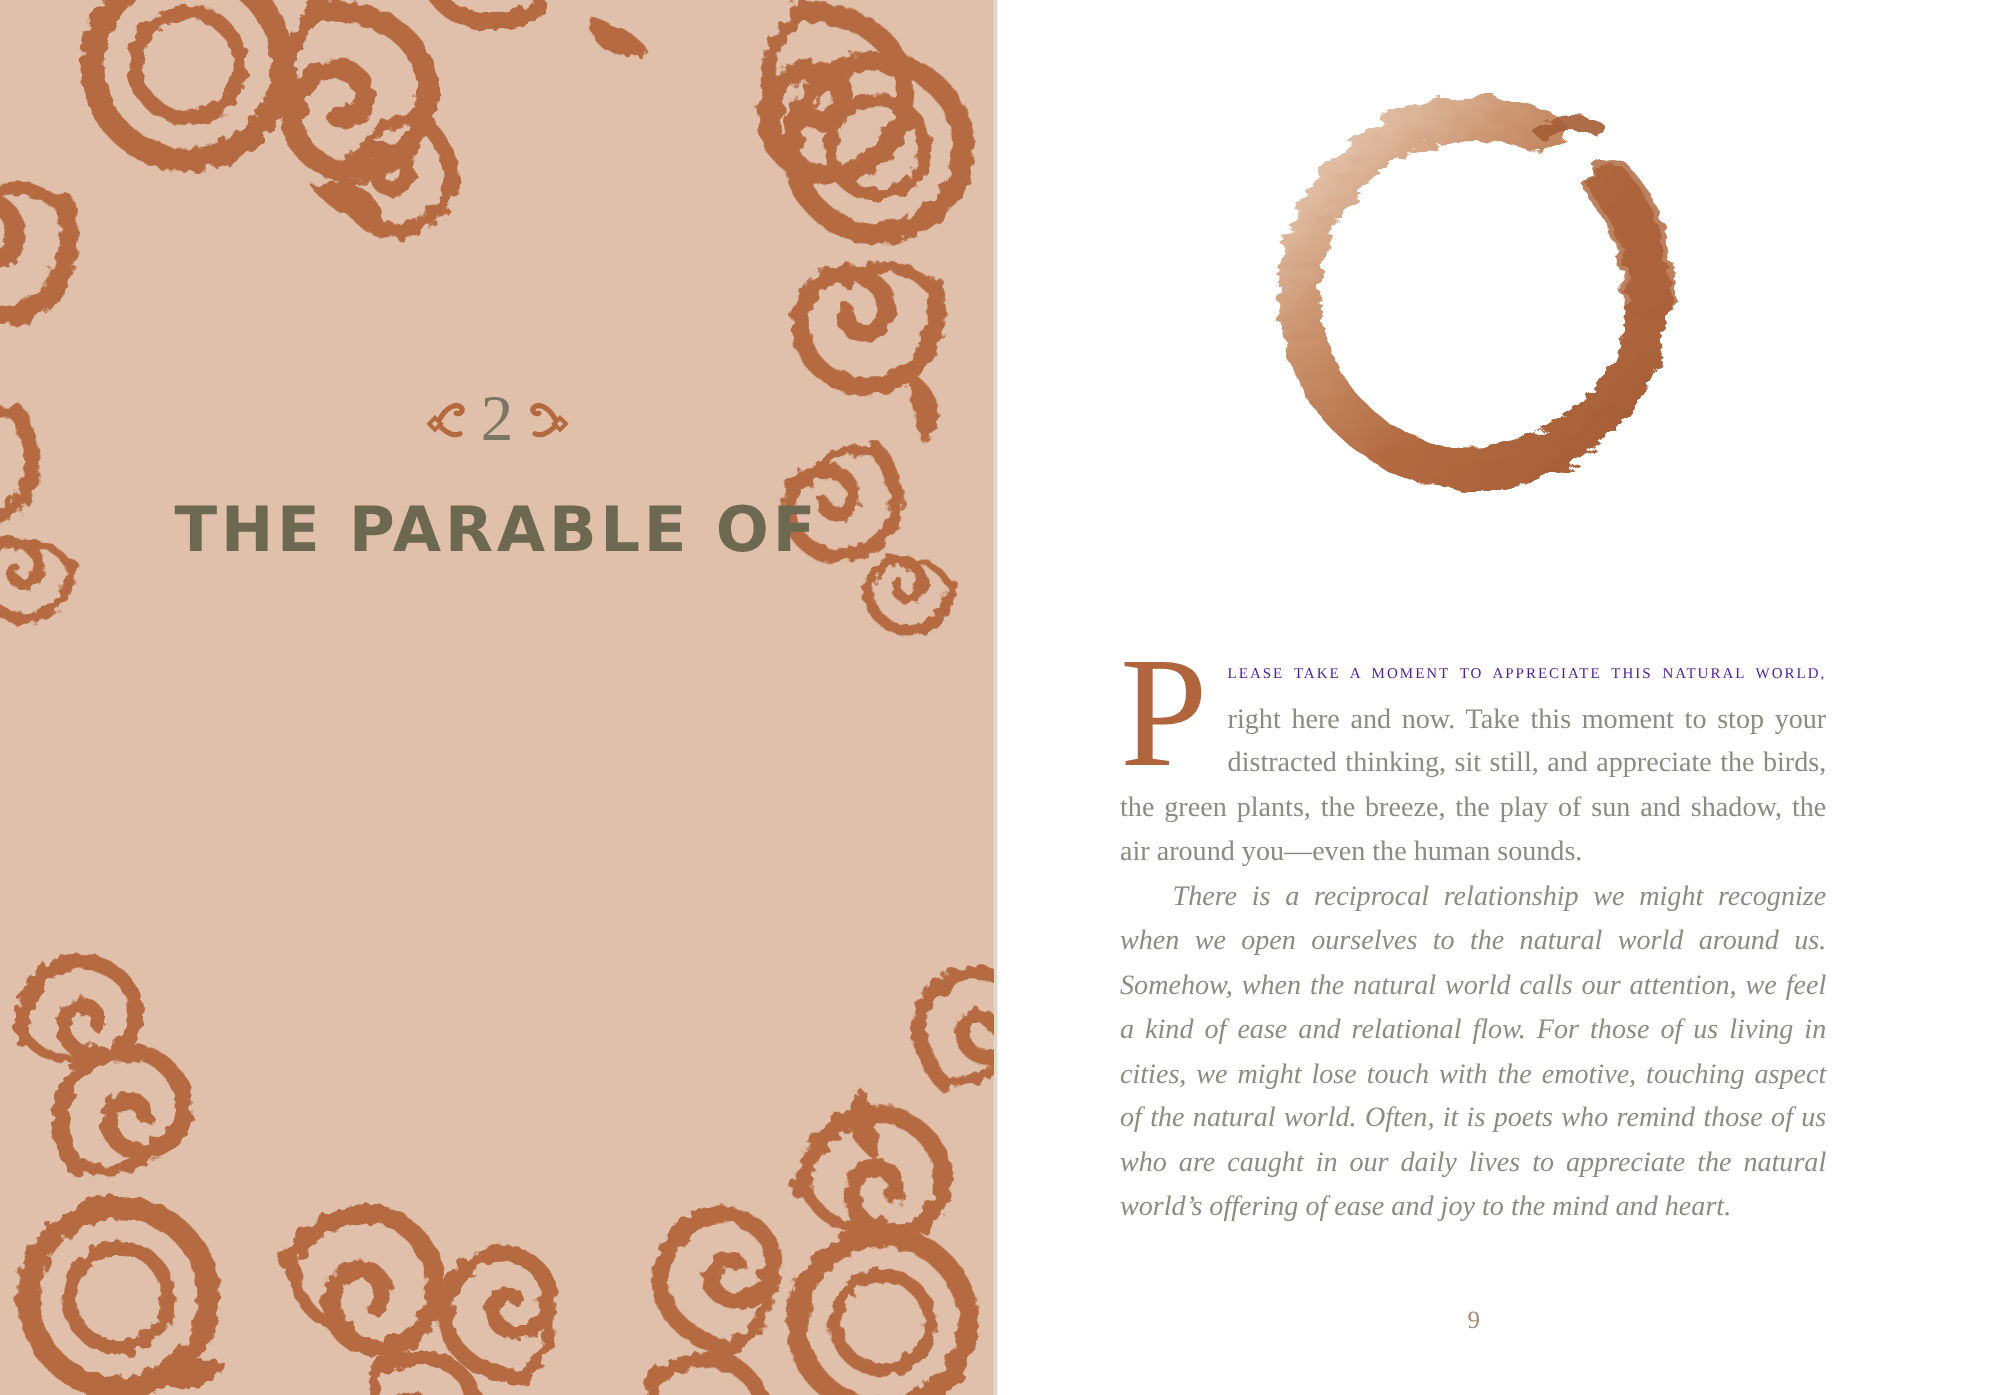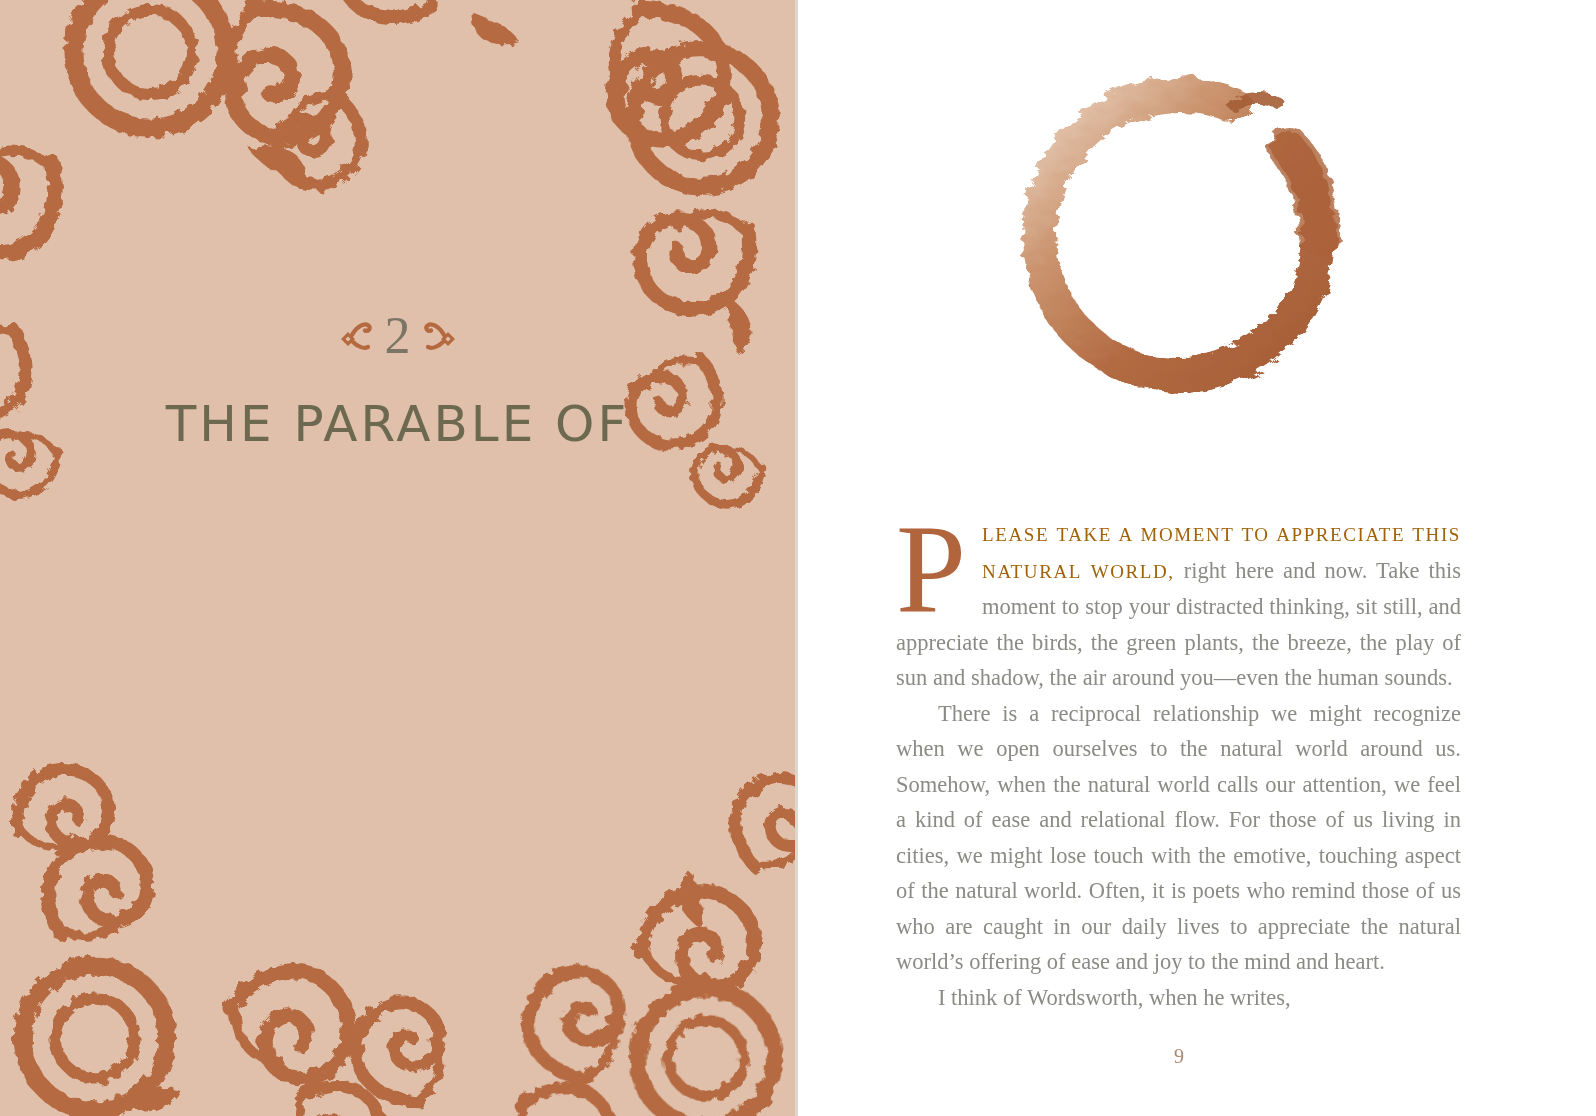--- a/index.html
+++ b/index.html
@@ -46,21 +46,21 @@
   .chapter-number {
     font-family: "Liberation Serif", serif;
     font-size: 52px;
     line-height: 1;
     color: #7b7566;
   }
   .fleuron { display: block; }
   .chapter-title {
     margin: 32px 40px 0;
     font-family: "DejaVu Sans", sans-serif;
-    font-weight: 400;
+    font-weight: 700;
     font-size: 50px;
     line-height: 61px;
     letter-spacing: 3px;
     color: #6d6950;
   }
   .chapter-title .tline { display: block; }
   
   .page-right {
     position: relative;
     width: 795px;
@@ -76,33 +76,33 @@
   }
   .body-text {
     margin-top: 112px;
     font-family: "Liberation Serif", serif;
     font-size: 22.5px;
     line-height: 35.5px;
     color: #8b8b85;
     text-align: justify;
   }
   .body-text p { margin: 0; }
-  .para-indent { text-indent: 42px; }
+  .para-indent { text-indent: 42px; font-style: italic; }
   .dropcap {
     float: left;
     font-family: "Liberation Serif", serif;
     font-size: 126px;
     line-height: 93px;
     color: #b0653c;
     margin: 7px 16px 0 0;
   }
   .smallcaps {
-    font-size: 19px;
+    font-size: 12px;
     letter-spacing: 1.6px;
-    color: #a16207;
+    color: #4c1d95;
   }
   .folio {
     position: absolute;
     bottom: 48px;
     left: 98px;
     width: 566px;
     text-align: center;
     font-family: "Liberation Serif", serif;
     font-size: 20px;
     color: #a8876e;
@@ -219,18 +219,17 @@
       </svg>
     </div>
 
     <div class="body-text">
       <p class="para-first">
         <span class="dropcap">P</span>
         <span class="smallcaps">LEASE TAKE A MOMENT TO APPRECIATE THIS NATURAL WORLD,</span>
         <span>right here and now. Take this moment to stop your distracted thinking, sit still, and appreciate the birds, the green plants, the breeze, the play of sun and shadow, the air around you—even the human sounds.</span>
       </p>
       <p class="para-indent">There is a reciprocal relationship we might recognize when we open ourselves to the natural world around us. Somehow, when the natural world calls our attention, we feel a kind of ease and relational flow. For those of us living in cities, we might lose touch with the emotive, touching aspect of the natural world. Often, it is poets who remind those of us who are caught in our daily lives to appreciate the natural world’s offering of ease and joy to the mind and heart.</p>
-      <p class="para-indent">I think of Wordsworth, when he writes,</p>
     </div>
 
     <div class="folio">9</div>
   </section>
 </div>
 
 </body></html>

